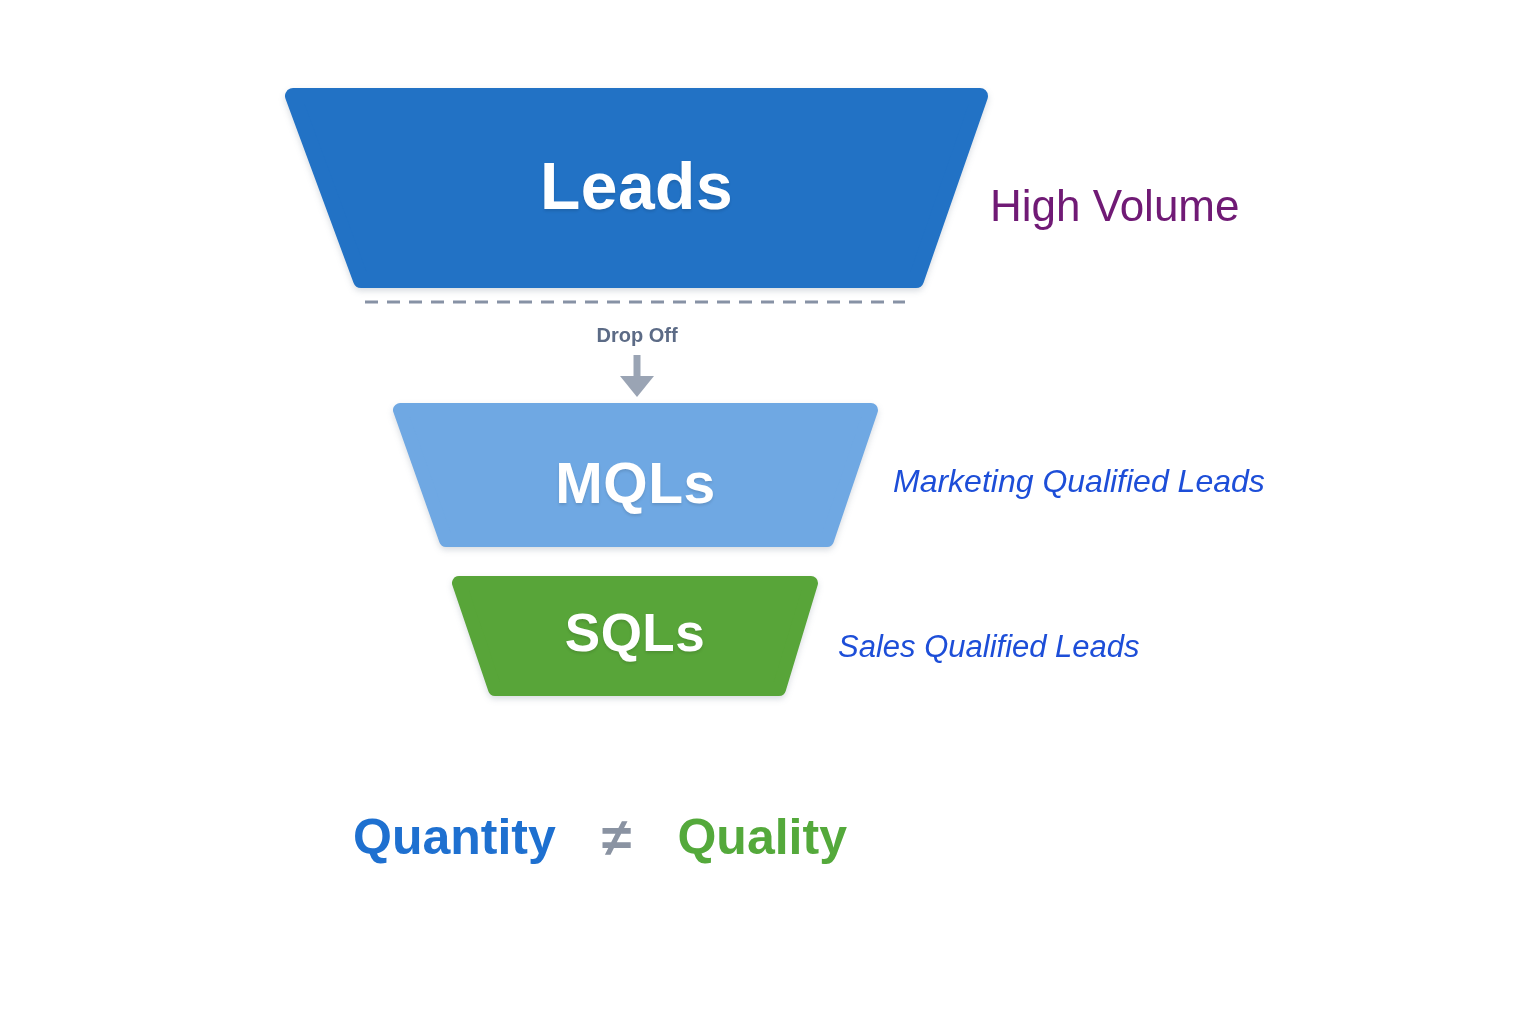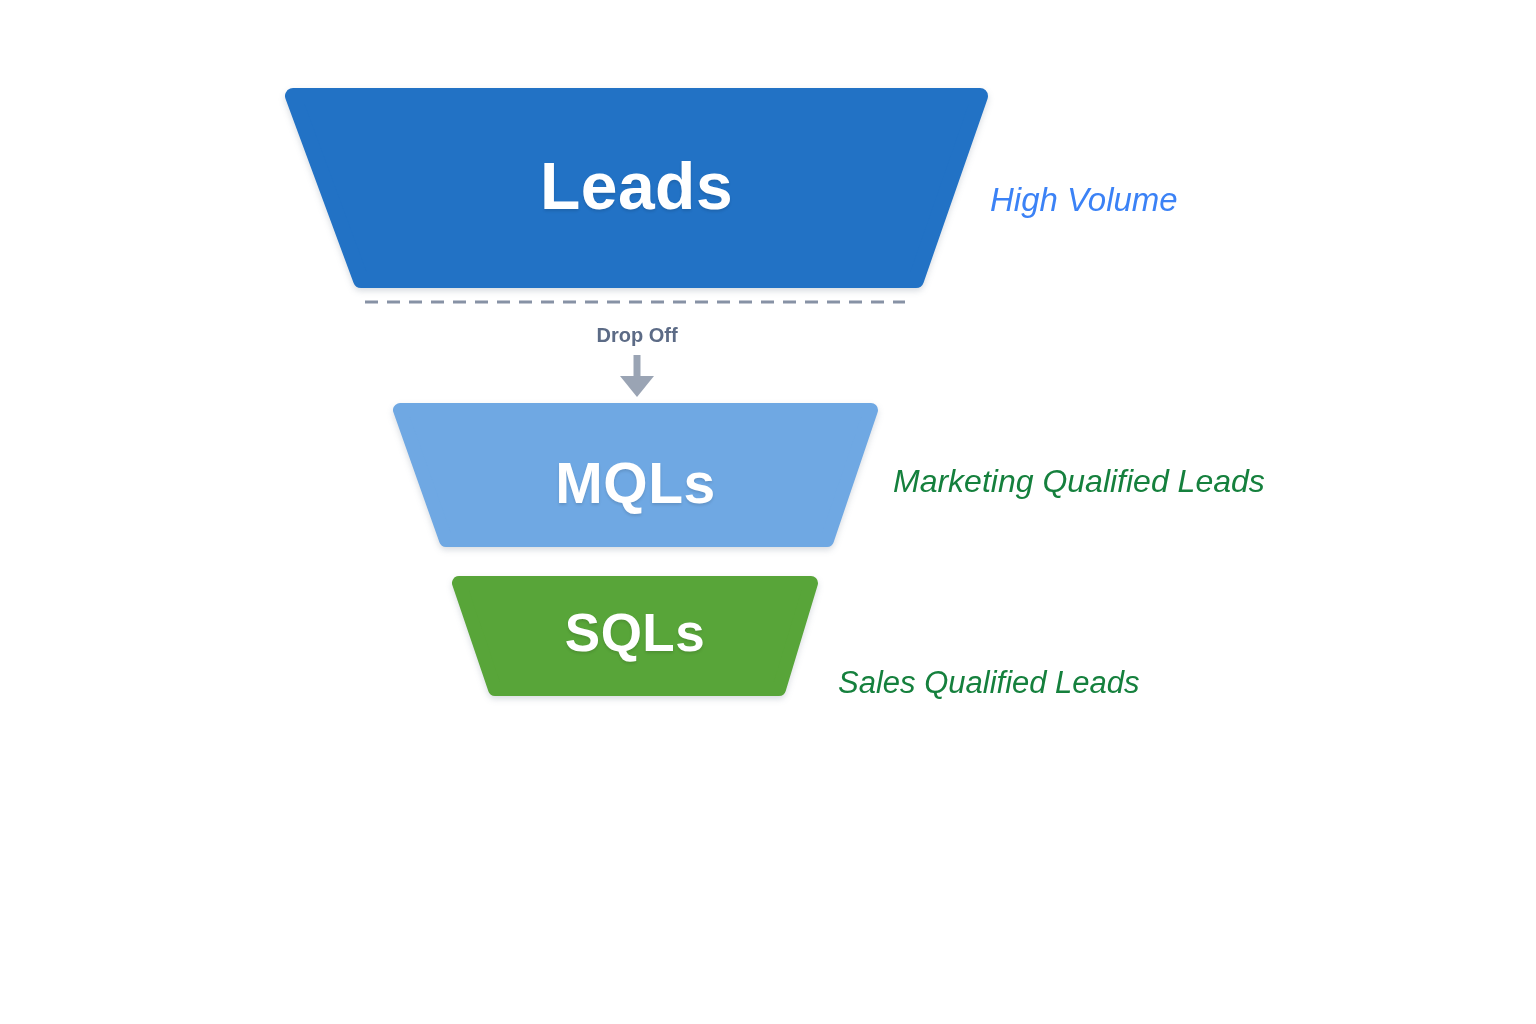--- a/index.html
+++ b/index.html
@@ -31,39 +31,37 @@
     color: #ffffff;
     font-weight: bold;
     letter-spacing: 0.5px;
     text-shadow: 0 2px 3px rgba(0,0,0,0.12);
   }
   .leads-label   { left: 285px; top:  88px; width: 703px; height: 196px; font-size: 66px; }
   .mqls-label    { left: 393px; top: 403px; width: 485px; height: 159px; font-size: 57px; }
   .sqls-label    { left: 452px; top: 576px; width: 366px; height: 112px; font-size: 53px; }
 
   .annotation {
-    color: #15803d;
+    color: #1d4ed8;
     white-space: nowrap;
   }
   .high-volume {
     left: 990px; top: 181px;
-    font-size: 33px;
-    color: #3b82f6;
-    font-style: italic;
+    font-size: 44px;
+    color: #701a75;
   }
   .mql-annotation {
     left: 893px; top: 463px;
     font-size: 32px;
     font-style: italic;
   }
   .sql-annotation {
     left: 838px; top: 629px;
     font-size: 31px;
     font-style: italic;
-    margin-top: 36px;
   }
   .drop-off {
     left: 465px; top: 324px;
     width: 344px;
     text-align: center;
     font-size: 20px;
     font-weight: 600;
     color: #5c6b86;
   }
   .equation {
@@ -114,14 +112,19 @@
   <div class="abs drop-off">Drop Off</div>
 
   <div class="abs stage-label mqls-label">MQLs</div>
 
   <div class="abs annotation mql-annotation">Marketing Qualified Leads</div>
 
   <div class="abs stage-label sqls-label">SQLs</div>
 
   <div class="abs annotation sql-annotation">Sales Qualified Leads</div>
 
+  <div class="abs equation">
+    <span class="left-term">Quantity</span>
+    <span class="operator">≠</span>
+    <span class="right-term">Quality</span>
+  </div>
 
 </div>
 
 </body></html>

